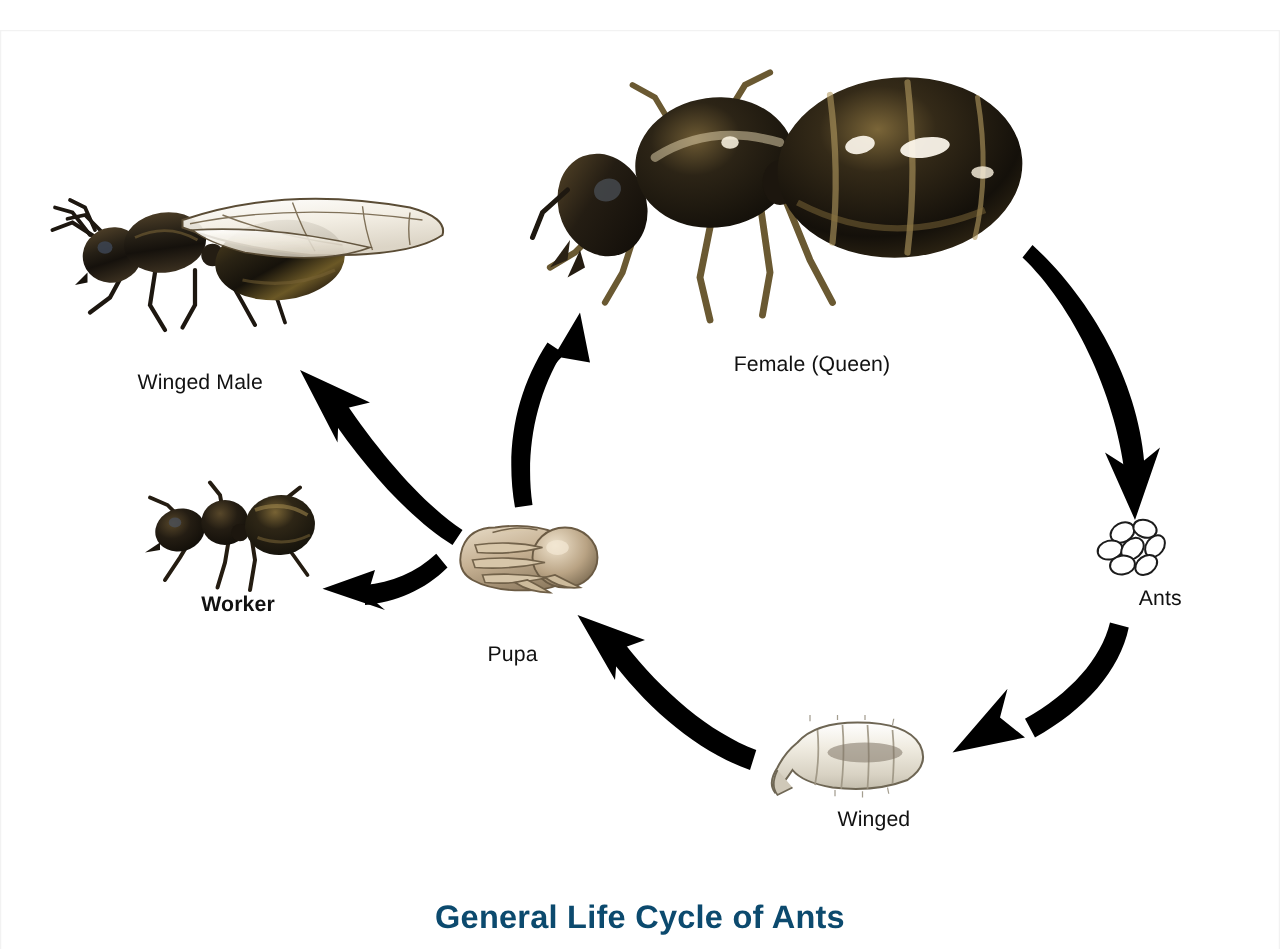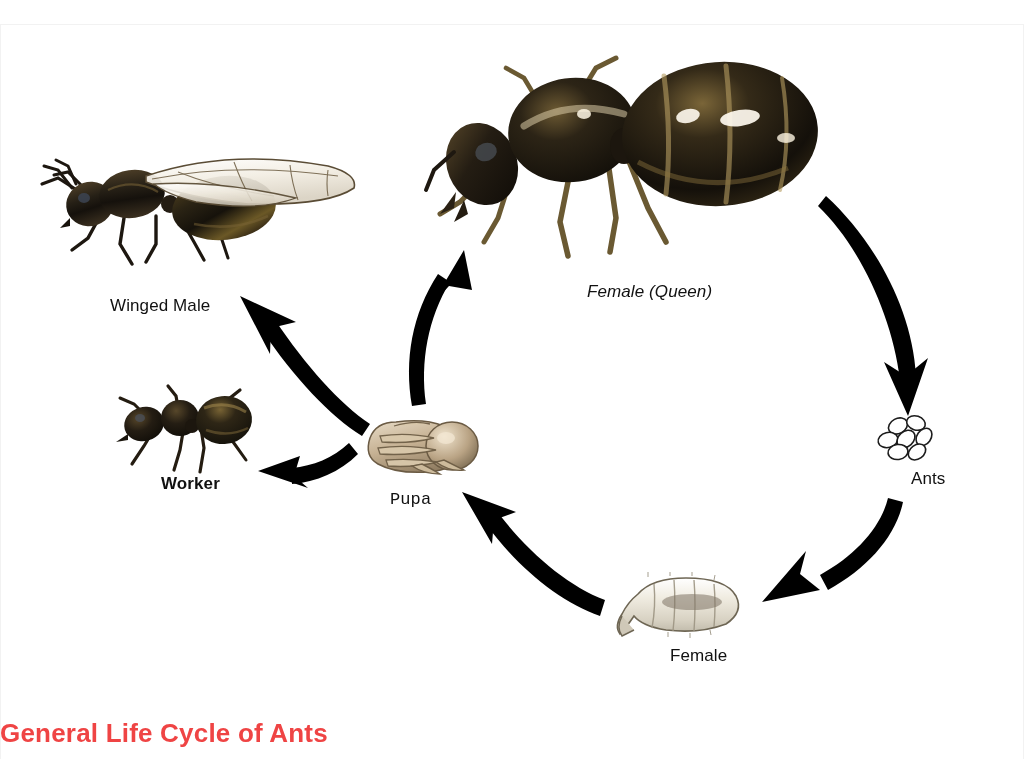--- a/index.html
+++ b/index.html
@@ -21,21 +21,22 @@
     color: #111111;
     font-size: 17px;
     font-family: "Liberation Sans", sans-serif;
     white-space: nowrap;
     letter-spacing: .1px;
   }
   .title {
     position: absolute;
     left: 0;
     right: 0;
-    color: #ef4444;
+    text-align: center;
+    color: #0c4a6e;
     font-size: 26px;
     font-weight: bold;
     font-family: "Liberation Sans", sans-serif;
     letter-spacing: .2px;
   }
   .art {
     position: absolute;
   }
   .arrows {
     position: absolute;
@@ -173,21 +174,21 @@
     <g opacity=".6" stroke="#b59c61" fill="none" stroke-linecap="round">
       <path d="M244 34 Q252 96 246 152" stroke-width="5"></path>
       <path d="M306 24 Q314 94 306 160" stroke-width="5"></path>
       <path d="M362 36 Q372 96 360 148" stroke-width="4"></path>
     </g>
     <ellipse cx="268" cy="74" rx="12" ry="7" fill="#fffaf0" opacity=".9" transform="rotate(-12 268 74)"></ellipse>
     <ellipse cx="320" cy="76" rx="20" ry="8" fill="#fffaf0" opacity=".92" transform="rotate(-8 320 76)"></ellipse>
     <ellipse cx="366" cy="96" rx="9" ry="5" fill="#fff6e4" opacity=".8"></ellipse>
     <path d="M218 120 Q290 158 368 126" stroke="#8c743f" stroke-width="5" fill="none" opacity=".45"></path>
   </svg>
-  <div class="label" style="left:587px; top:258px;font-style:italic;">Female (Queen)</div>
+  <div class="label" style="left:587px; top:258px;">Female (Queen)</div>
 
   <svg class="art" style="left:872px; top:386px;" width="76" height="56" viewBox="0 0 76 56">
     <g fill="#ffffff" stroke="#1c1c1c" stroke-width="1.6">
       <ellipse cx="26" cy="16" rx="10" ry="7.5" transform="rotate(-28 26 16)"></ellipse>
       <ellipse cx="44" cy="13" rx="9.5" ry="7" transform="rotate(18 44 13)"></ellipse>
       <ellipse cx="16" cy="30" rx="10" ry="7.5" transform="rotate(-14 16 30)"></ellipse>
       <ellipse cx="34" cy="29" rx="10" ry="7.5" transform="rotate(-42 34 29)"></ellipse>
       <ellipse cx="52" cy="27" rx="9.5" ry="7" transform="rotate(-55 52 27)"></ellipse>
       <ellipse cx="26" cy="42" rx="10" ry="7.5" transform="rotate(-8 26 42)"></ellipse>
       <ellipse cx="45" cy="42" rx="9.5" ry="7" transform="rotate(-36 45 42)"></ellipse>
@@ -216,21 +217,21 @@
     <g stroke="#8e8674" stroke-width="1" opacity=".8">
       <path d="M40 5 L40 0"></path>
         <path d="M62 4 L62 -1"></path>
         <path d="M84 4 L84 -1"></path>
         <path d="M106 8 L107 3"></path>
       <path d="M60 60 L60 65"></path>
         <path d="M82 61 L82 66"></path>
         <path d="M102 58 L103 63"></path>
     </g>
   </svg>
-  <div class="label" style="left:670px; top:622px;">Female</div>
+  <div class="label" style="left:670px; top:622px;">Winged</div>
 
   <svg class="art" style="left:352px; top:388px;" width="140" height="72" viewBox="0 0 140 72">
     <defs>
       <linearGradient id="gPupaBody" x1=".2" y1="0" x2=".7" y2="1">
         <stop offset="0" stop-color="#e3d6c0"></stop>
         <stop offset=".45" stop-color="#c6b193"></stop>
         <stop offset="1" stop-color="#8d7a5f"></stop>
       </linearGradient>
       <radialGradient id="gPupaHead" cx=".35" cy=".3" r=".8">
         <stop offset="0" stop-color="#efe3cd"></stop>
@@ -245,21 +246,21 @@
       <path d="M26 36 Q56 32 84 38 Q56 44 28 42 Z"></path>
       <path d="M34 48 Q60 46 86 50 Q60 56 36 54 Z"></path>
       <path d="M42 14 Q62 8 78 12"></path>
     </g>
     <g stroke="#6f5f47" stroke-width="1.4" fill="#cdbb9c">
       <path d="M60 54 Q72 62 88 62 Q78 56 70 52 Z"></path>
       <path d="M84 50 Q98 60 112 58 Q100 52 92 48 Z"></path>
     </g>
     <ellipse cx="94" cy="26" rx="9" ry="6" fill="#f3e8d4" opacity=".7"></ellipse>
   </svg>
-  <div class="label" style="left:390px; top:466px;font-family:Liberation Mono, monospace;">Pupa</div>
+  <div class="label" style="left:390px; top:490px;">Pupa</div>
 
   <svg class="art" style="left:104px; top:352px;" width="160" height="104" viewBox="0 0 160 104">
     <defs>
       <radialGradient id="gWHead" cx=".4" cy=".3" r=".8">
         <stop offset="0" stop-color="#57472a"></stop>
         <stop offset=".45" stop-color="#241d13"></stop>
         <stop offset="1" stop-color="#0f0c07"></stop>
       </radialGradient>
       <radialGradient id="gWGaster" cx=".45" cy=".28" r=".8">
         <stop offset="0" stop-color="#786334"></stop>

